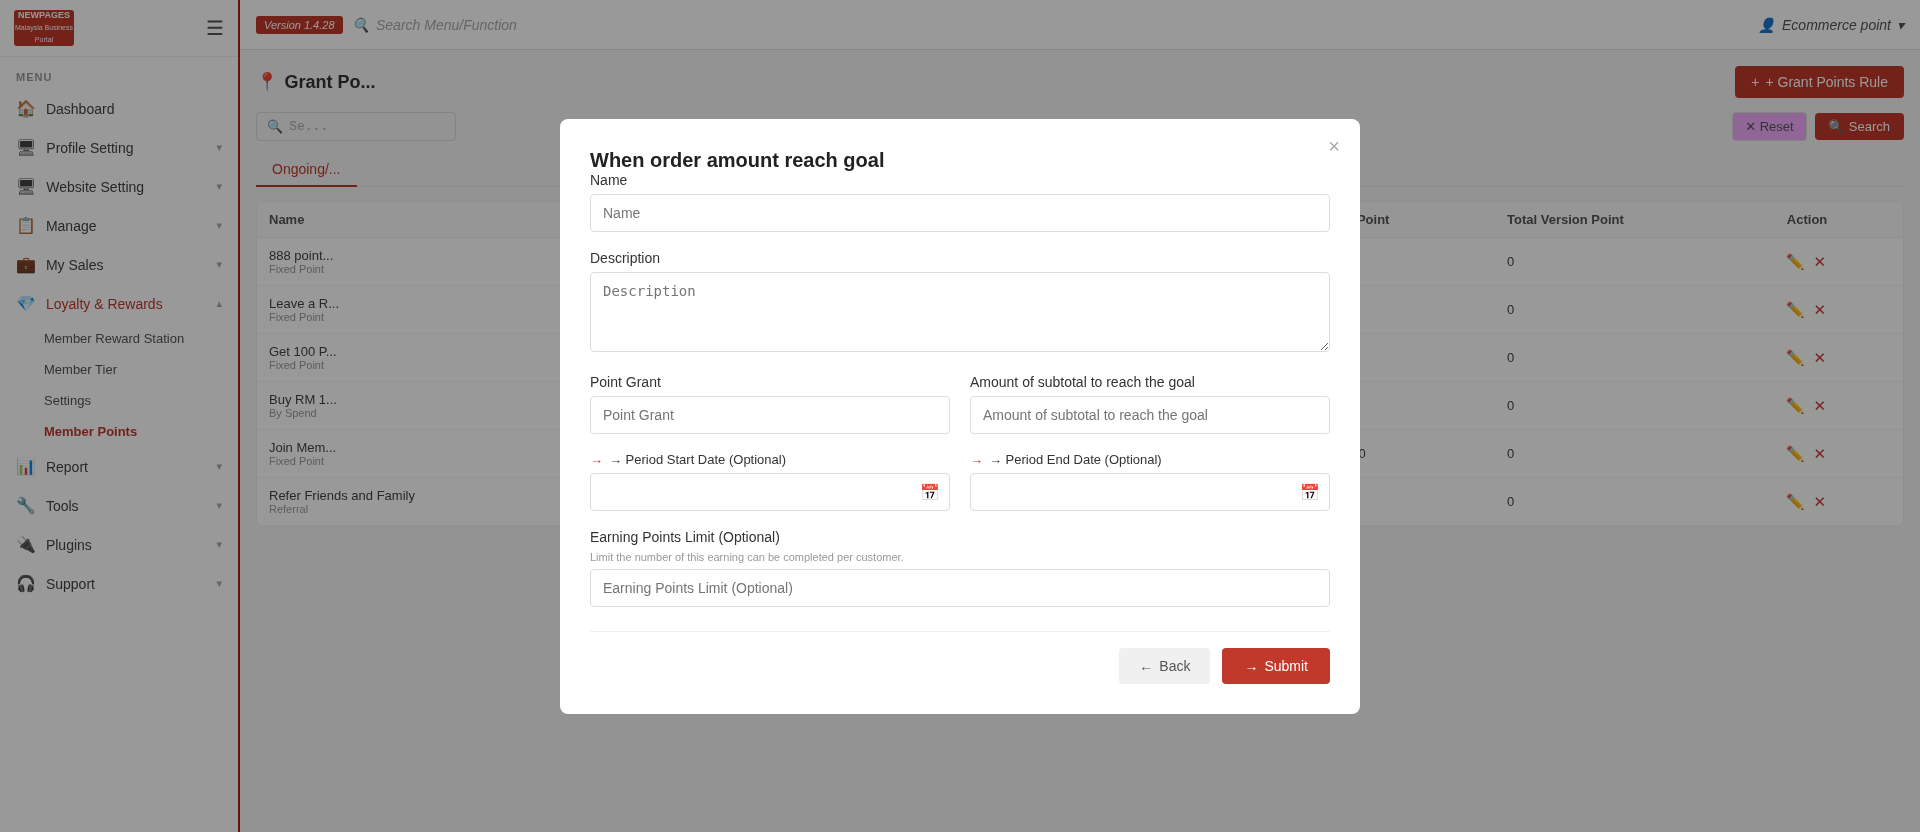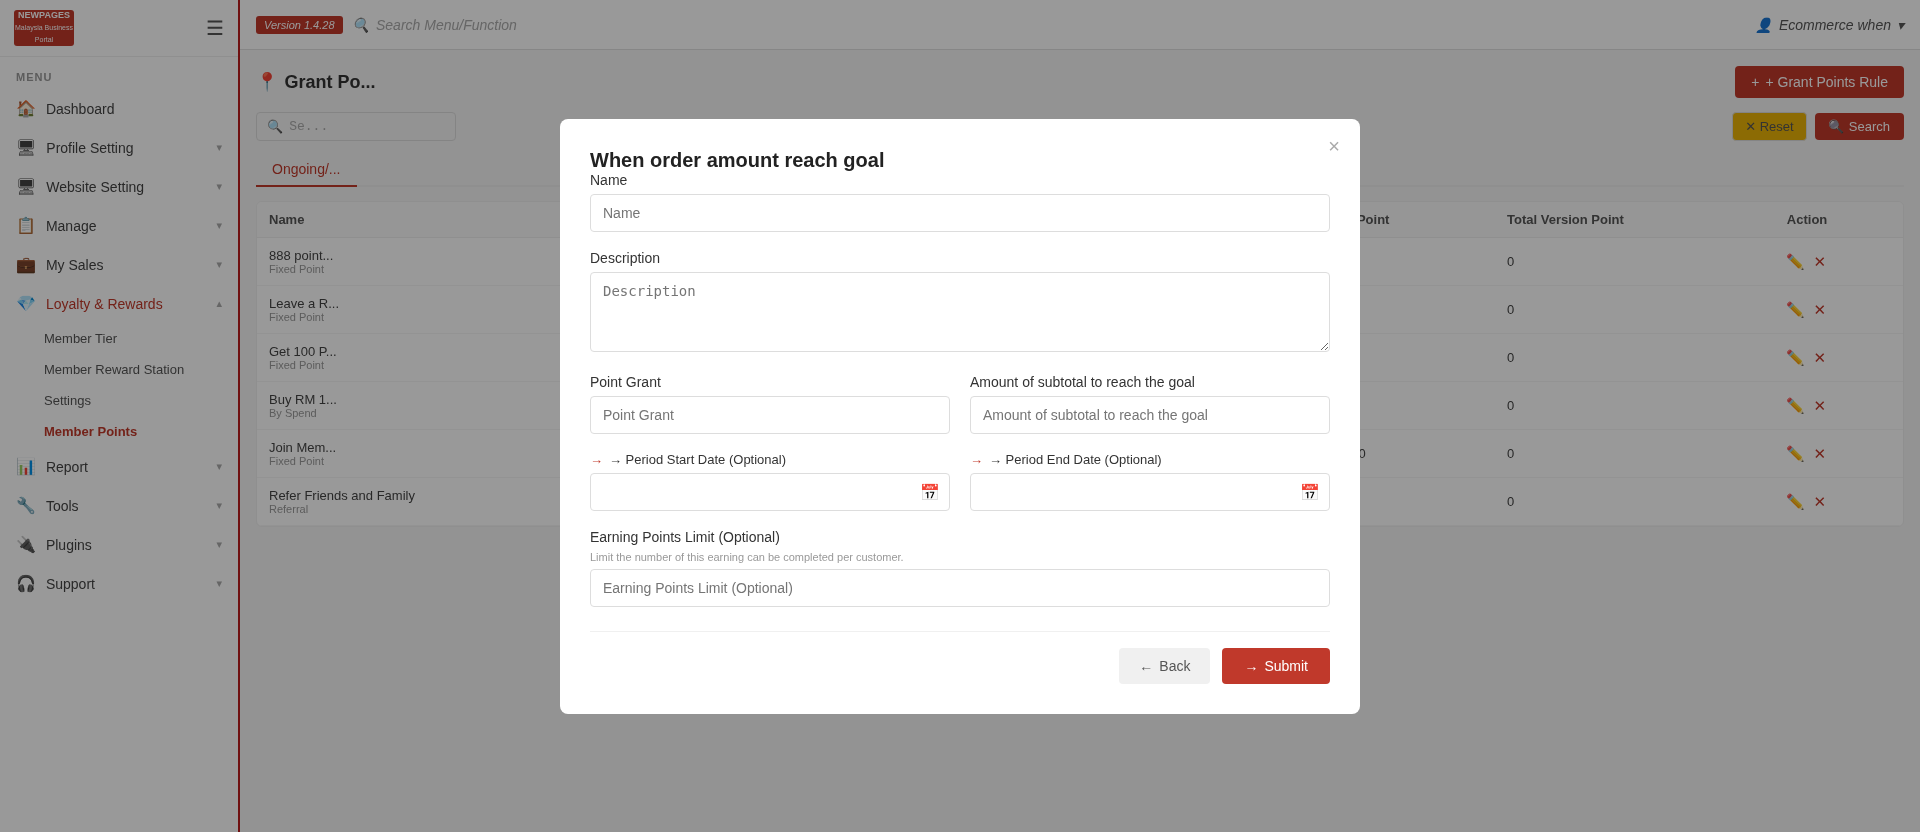--- a/index.html
+++ b/index.html
@@ -156,21 +156,21 @@
       padding: 6px 10px;
       font-size: 13px;
       width: 200px;
       display: flex;
       align-items: center;
       gap: 6px;
       color: #aaa;
     }
     .btn-reset {
       border: 1px solid #ddd;
-      background: #eab308;
+      background: #f0abfc;
       padding: 6px 12px;
       border-radius: 4px;
       cursor: pointer;
       font-size: 13px;
       color: #555;
       display: flex;
       align-items: center;
       gap: 4px;
       margin-left: auto;
     }
@@ -357,24 +357,24 @@
     <span class="chevron">▾</span>
   </div>
 
   <div class="nav-item active">
     <span class="icon" style="color:#c0392b;">💎</span>
     <span>Loyalty &amp; Rewards</span>
     <span class="chevron">▴</span>
   </div>
 
   <div class="sub-item">
+    <span>Member Reward Station</span>
+  </div>
+  <div class="sub-item">
     <span>Member Tier</span>
-  </div>
-  <div class="sub-item">
-    <span>Member Reward Station</span>
   </div>
   <div class="sub-item">
     <span>Settings</span>
   </div>
   <div class="sub-item active">
     <span>Member Points</span>
   </div>
 
   <div class="nav-item">
     <span class="icon">📊</span>
@@ -404,21 +404,21 @@
 <div class="main">
 
   <div class="topbar">
     <span class="version-badge">Version 1.4.28</span>
     <div class="search-menu">
       <span>🔍</span>
       <span style="color:#aaa;">Search Menu/Function</span>
     </div>
     <div class="user-area">
       <span>👤</span>
-      <span>Ecommerce when</span>
+      <span>Ecommerce point</span>
       <span>▾</span>
     </div>
   </div>
 
   <div class="page-content">
     <div class="page-header">
       <div class="page-title">
         <span>📍</span>
         <span>Grant Po...</span>
       </div>

